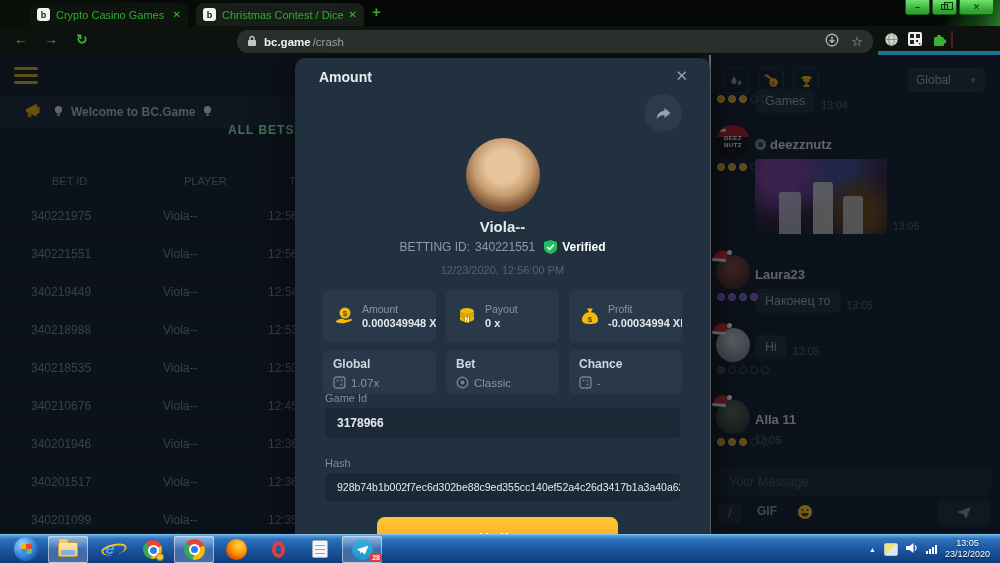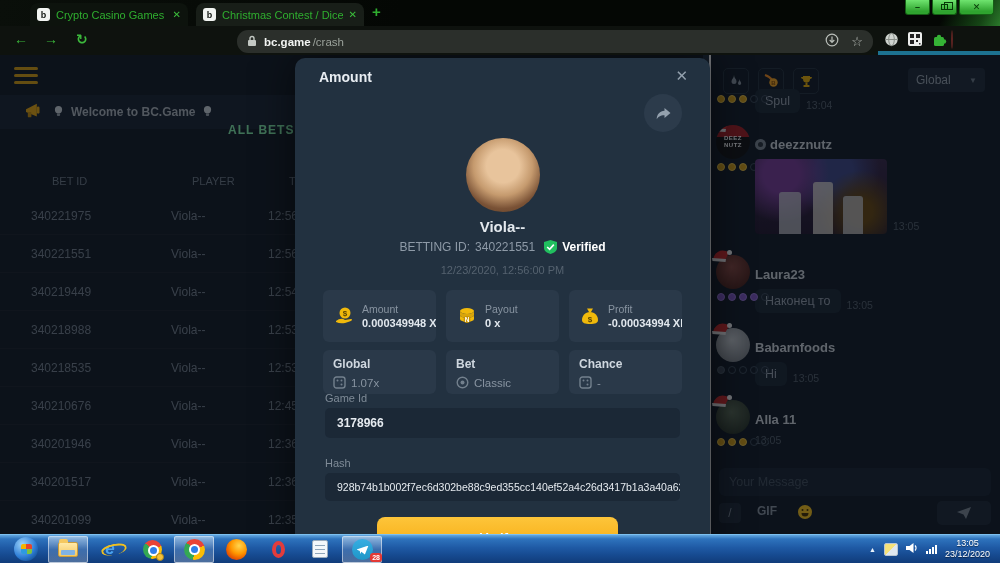--- a/index.html
+++ b/index.html
@@ -37,21 +37,21 @@
   .main{position:absolute;left:0;top:0;width:703px;bottom:0;}
   .burger{position:absolute;left:14px;top:12px;width:24px;}
   .burger span{display:block;height:3px;margin-bottom:4px;background:#d8a012;border-radius:2px;}
   .announce{position:absolute;left:0;right:0;top:40px;height:34px;background:#1b2633;display:flex;align-items:center;gap:8px;padding-left:24px;color:#aeb6bd;font-size:12px;font-weight:bold;}
   .allbets{position:absolute;left:228px;top:68px;color:#86efac;font-size:12px;font-weight:bold;letter-spacing:1px;}
   .thead{position:absolute;left:0;right:0;top:112px;height:30px;color:#707c88;font-size:11px;}
   .thead span{position:absolute;top:8px;margin-left:21px;}
   .tbody{position:absolute;left:0;right:0;top:142px;}
   .bet-row{position:relative;height:38px;border-bottom:1px solid rgba(255,255,255,.04);font-size:12px;color:#76828e;}
   .bet-row span{position:absolute;top:12px;}
-  .c1{left:31px;} .c2{left:171px;} .c3{left:268px;}
+  .c1{left:31px;} .c2{left:163px;} .c3{left:268px;}
   .chat-scrollbar{position:absolute;left:703px;top:0;bottom:0;width:6px;background:#223140;z-index:2;}
   .chat-thumb{position:absolute;left:1px;width:4px;top:8px;height:110px;background:#3b4d60;border-radius:2px;}
 
   
   .chat{position:absolute;left:709px;right:0;top:0;bottom:0;background:#151e28;border-left:2px solid #ffffff;}
   .chat-btn{position:absolute;top:13px;width:26px;height:26px;border:1px solid #27343f;border-radius:5px;display:flex;align-items:center;justify-content:center;}
   .global{position:absolute;right:15px;top:13px;width:77px;height:24px;background:#222e3a;border-radius:4px;color:#9aa5b0;font-size:12px;display:flex;align-items:center;justify-content:space-between;padding:0 8px;}
   .chev{font-size:8px;color:#707d89;}
   .msg{position:absolute;left:5px;right:6px;}
   .avatar{position:absolute;left:0;top:0;width:34px;height:34px;border-radius:50%;}
@@ -328,21 +328,21 @@
       <div id="chat-messages">
           <div class="msg partial" style="top: 28px;">
             <span class="medals">
               <span class="medal gold"></span>
               <span class="medal gold"></span>
               <span class="medal gold"></span>
               <span class="medal none"></span>
               <span class="medal none"></span>
             </span>
             <div class="body-row">
-              <span class="bubble">Spul</span>
+              <span class="bubble">Games</span>
               <span class="mtime">13:04</span>
             </div>
           </div>
           <div class="msg" style="top: 70px;">
             <span class="avatar av-deeznutz">
               <i>DEEZ</i>
               <i>NUTZ</i>
               <svg class="hat" width="22" height="16" viewBox="0 0 22 16">
                 <path d="M2 11 C4 3 12 0 18 5 L14 12 Z" fill="#cc2a2a"></path>
                 <circle cx="18.5" cy="4.5" r="2.5" fill="#f2f2f2"></circle>
@@ -393,23 +393,20 @@
             </div>
           </div>
           <div class="msg" style="top: 273px;">
             <span class="avatar av-babarn">
               <svg class="hat" width="22" height="16" viewBox="0 0 22 16">
                 <path d="M2 11 C4 3 12 0 18 5 L14 12 Z" fill="#cc2a2a"></path>
                 <circle cx="18.5" cy="4.5" r="2.5" fill="#f2f2f2"></circle>
                 <path d="M1 10 L15 11 L14.5 14 L1.5 13 Z" fill="#e8e8e8"></path>
               </svg>
             </span>
-            <div class="author">
-              <span>Babarnfoods</span>
-            </div>
             <span class="medals">
               <span class="medal dark"></span>
               <span class="medal none"></span>
               <span class="medal none"></span>
               <span class="medal none"></span>
               <span class="medal none"></span>
             </span>
             <div class="body-row">
               <span class="bubble">Hi</span>
               <span class="mtime">13:05</span>

